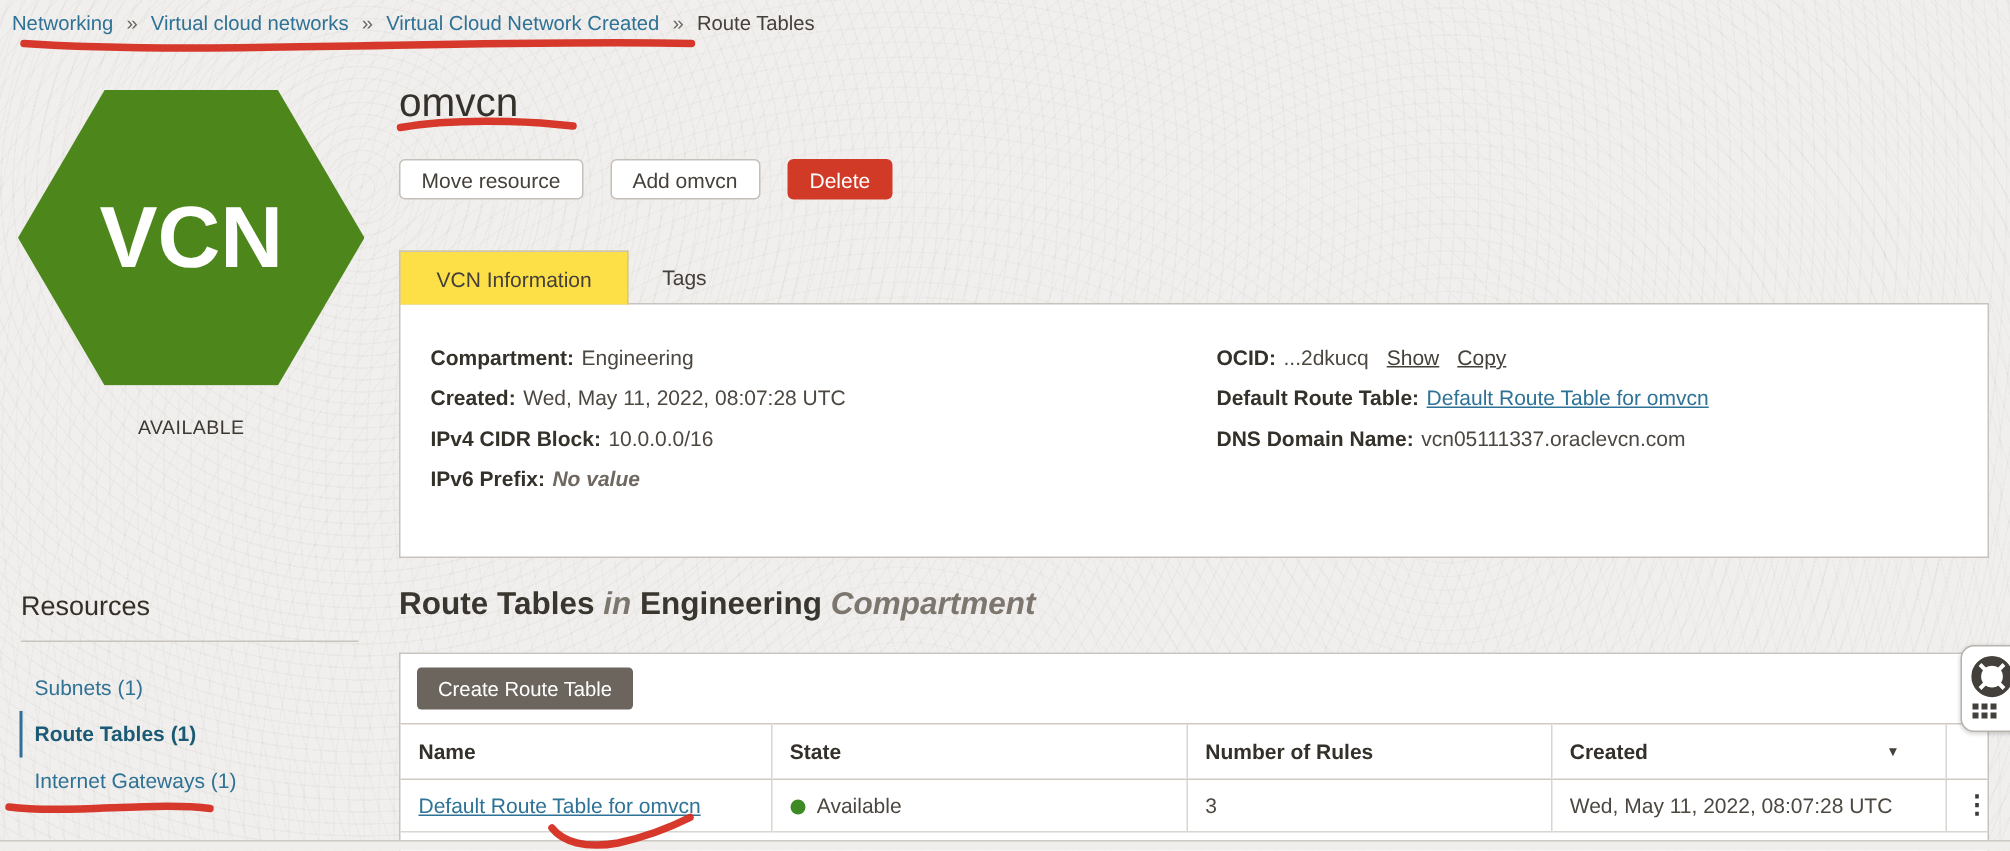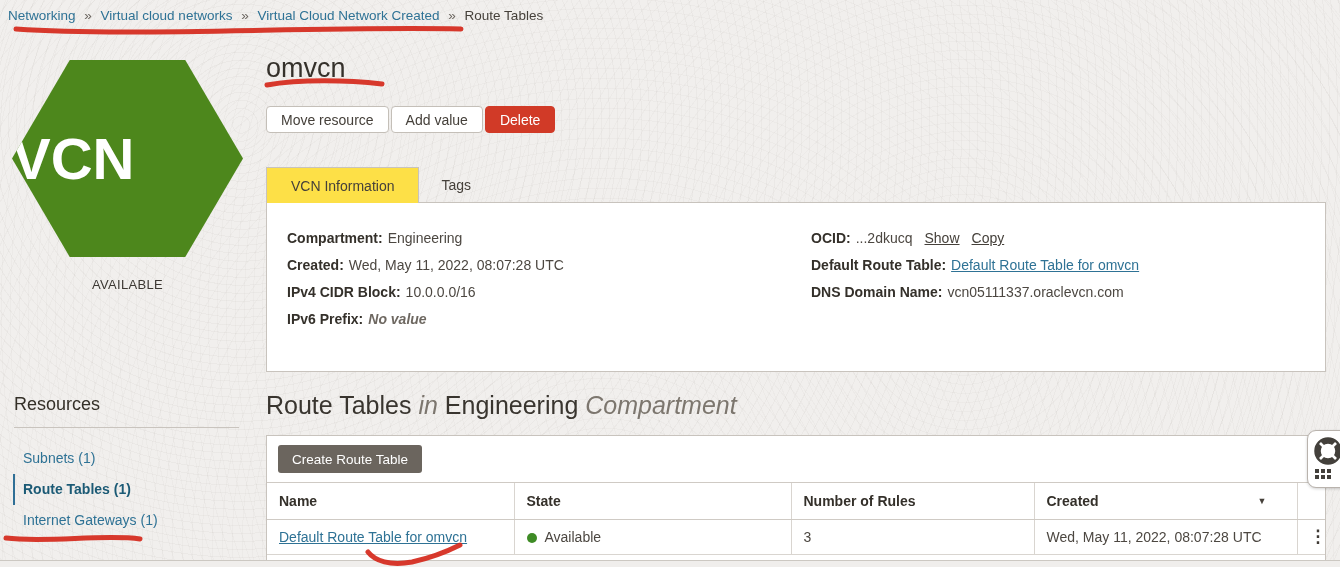--- a/index.html
+++ b/index.html
@@ -20,36 +20,36 @@
   .breadcrumb { position:absolute; left:8px; top:8px; font-size:13.5px; white-space:nowrap; }
   .breadcrumb a { color:var(--link); text-decoration:none; }
   .breadcrumb .sep { color:#6b655f; margin:0 5px; }
   .breadcrumb .current { color:#45403a; }
 
   
   .hexwrap { position:absolute; left:12px; top:60px; width:231px; height:197px; }
   .hex {
     width:100%; height:100%; background:var(--vcn-green);
     clip-path:polygon(25% 0%, 75% 0%, 100% 50%, 75% 100%, 25% 100%, 0% 50%);
-    display:flex; align-items:center; justify-content:flex-start;
+    display:flex; align-items:center; justify-content:center;
   }
   .hex span { color:#ffffff; font-size:58px; font-weight:700; letter-spacing:0px; }
   .status-text { position:absolute; left:12px; top:277px; width:231px; text-align:center;
     font-size:13px; color:#3c3833; letter-spacing:0.3px; }
 
   .resources-heading { position:absolute; left:14px; top:394px; font-size:18px; color:#343028; }
   .resources-divider { position:absolute; left:14px; top:427px; width:225px; border-top:1px solid #c9c4be; }
   .resources-list { position:absolute; left:13px; top:443px; width:250px; font-size:14px; }
   .res-item { display:block; padding:8px 0 8px 8px; color:var(--link); text-decoration:none;
     border-left:2px solid transparent; line-height:15px; }
   .res-item.active { font-weight:bold; color:var(--link-dark); border-left-color:#2f6f96; }
 
   
   .page-title { position:absolute; left:266px; top:53px; font-size:27px; font-weight:400; color:#35312b; }
-  .actions { position:absolute; left:266px; top:106px; display:flex; gap:2px; }
+  .actions { position:absolute; left:266px; top:106px; display:flex; gap:18px; }
   .btn { font-family:inherit; font-size:14px; color:#45403a; background:#ffffff;
     border:1px solid #c4bfb8; border-radius:4px; padding:4px 14px; height:27px; cursor:pointer; }
   .btn.danger { background:var(--delete-red); color:#ffffff; border-color:var(--delete-red); }
 
   
   .tabs { position:absolute; left:266px; top:167px; display:flex; z-index:2; }
   .tab { font-size:14px; color:#45403a; padding:10px 22px; height:36px; cursor:pointer; }
   .tab.active { background:#fde047; border:1px solid #c8c3bd; border-bottom:none; padding:10px 24px; }
   .tab.inactive { margin-left:0px; }
 
@@ -60,21 +60,21 @@
   .info-col.left { left:20px; }
   .info-col.right { left:544px; }
   .field { margin-bottom:12px; font-size:14px; line-height:15px; }
   .field-label { font-weight:bold; color:#34302a; margin-right:5px; }
   .field-value { color:#4c4741; }
   .field-value.muted { font-style:italic; color:#6e6861;font-weight:bold; }
   a.inline-link { color:var(--link); text-decoration:underline; }
   a.plain-link { color:#45403a; text-decoration:underline; margin-left:12px; }
 
   
-  .section-title { position:absolute; left:266px; top:391px; font-size:25px; font-weight:400; color:#39352f; }
+  .section-title { position:absolute; left:266px; top:391px; font-size:21px; font-weight:700; color:#39352f; }
   .section-title em { color:#7c766e; }
 
   
   .table-panel { position:absolute; left:266px; top:435px; width:1060px; height:140px;
     background:#ffffff; border:1px solid #c8c3bd; border-bottom:none; }
   .toolbar { padding:9px 11px; }
   .create-btn { font-family:inherit; font-size:13.5px; color:#ffffff; background:var(--button-dark);
     border:none; border-radius:3px; padding:6px 14px; height:28px; cursor:pointer; }
   table.rt { width:100%; border-collapse:collapse; font-size:14px; table-layout:fixed; }
   table.rt th { text-align:left; font-weight:bold; color:#34302a; padding:10px 12px;
@@ -129,21 +129,21 @@
 <div class="resources-divider"></div>
 <nav class="resources-list">
   <a class="res-item">Subnets (1)</a>
   <a class="res-item active">Route Tables (1)</a>
   <a class="res-item">Internet Gateways (1)</a>
 </nav>
 
 <h1 class="page-title">omvcn</h1>
 <div class="actions">
   <button class="btn">Move resource</button>
-  <button class="btn">Add value</button>
+  <button class="btn">Add omvcn</button>
   <button class="btn danger">Delete</button>
 </div>
 
 <div class="tabs">
   <div class="tab active">VCN Information</div>
   <div class="tab inactive">Tags</div>
 </div>
 
 <div class="info-panel">
   <div class="info-col left">

